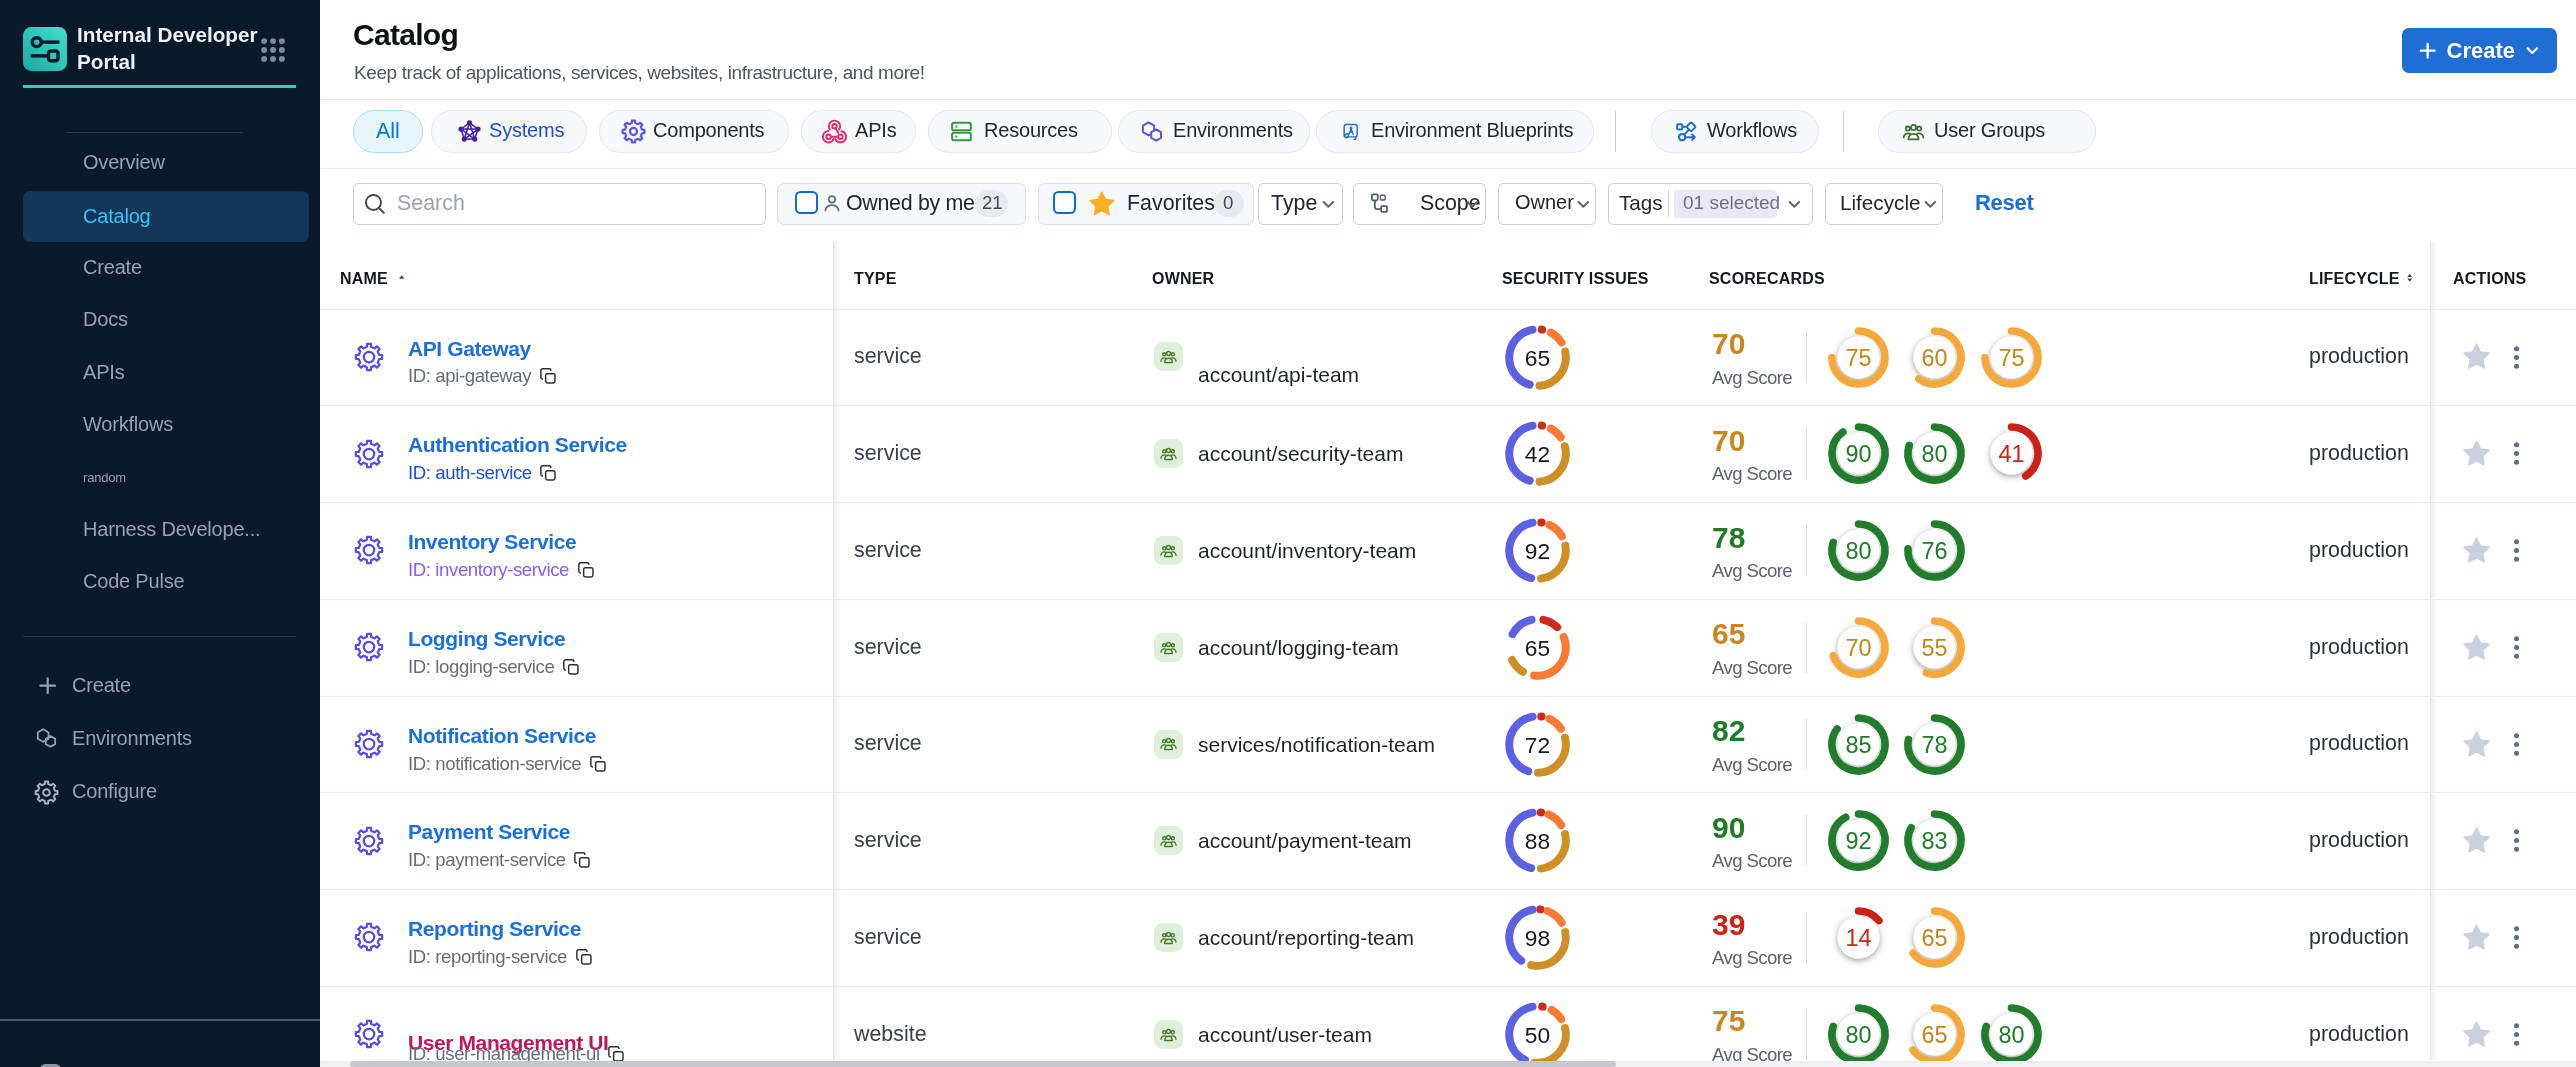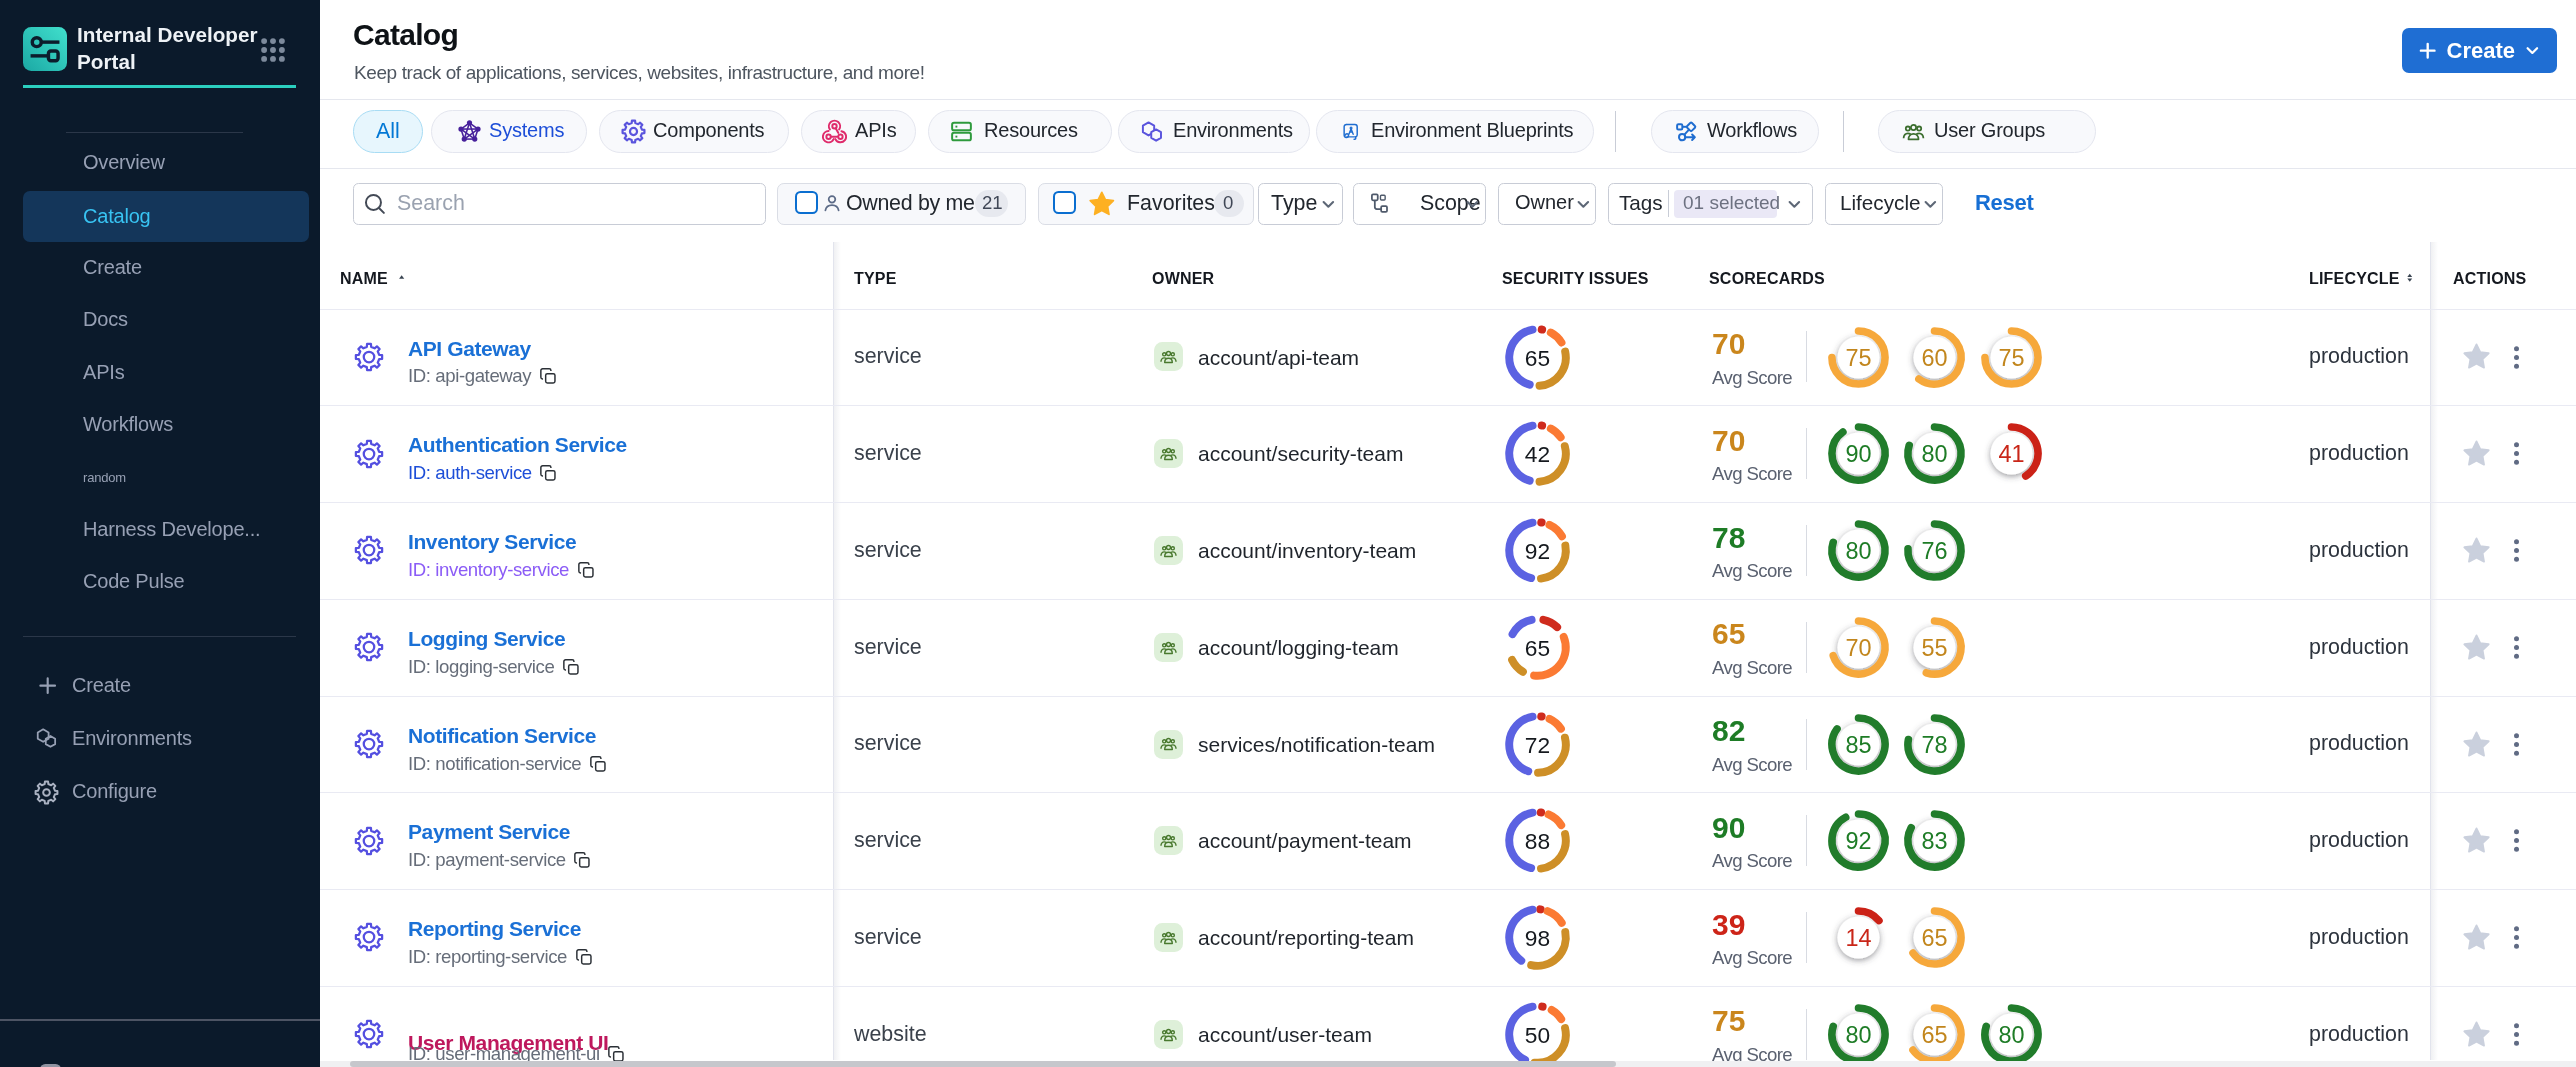--- a/index.html
+++ b/index.html
@@ -258,21 +258,21 @@
 <div class="abs" style="left:854px;top:344px;font-size:21.4px;line-height:25.5px;color:#3a414b;font-weight:400;white-space:nowrap;">service</div>
 <div class="abs" style="left:1154px;top:342px;width:29px;height:29px;background:#def0d9;border-radius:8.3px;"></div>
 <div class="abs svgc" style="left:1159px;top:347px;"><svg width="19" height="19" viewBox="0 0 24 24" fill="none">
       <circle cx="6.6" cy="9.2" r="2.0" stroke="#49792f" stroke-width="1.8"></circle>
       <circle cx="17.4" cy="9.2" r="2.0" stroke="#49792f" stroke-width="1.8"></circle>
       <circle cx="12" cy="8.2" r="2.5" stroke="#49792f" stroke-width="1.8"></circle>
       <path d="M2.5 18.5c0-3 1.8-4.8 4.1-4.8 1 0 1.9.3 2.6.9" stroke="#49792f" stroke-width="1.8"></path>
       <path d="M21.5 18.5c0-3-1.8-4.8-4.1-4.8-1 0-1.9.3-2.6.9" stroke="#49792f" stroke-width="1.8"></path>
       <path d="M7.2 19.5c0-3.1 2.1-5.2 4.8-5.2s4.8 2.1 4.8 5.2z" stroke="#49792f" stroke-width="1.8" stroke-linejoin="round"></path>
     </svg></div>
-<div class="abs" style="left:1198px;top:345px;font-size:21px;line-height:25px;color:#1f242b;font-weight:400;white-space:nowrap;">account/api-team</div>
+<div class="abs" style="left:1198px;top:362px;font-size:21px;line-height:25px;color:#1f242b;font-weight:400;white-space:nowrap;">account/api-team</div>
 <div class="abs svgc" style="left:1503px;top:323px;"><svg width="69" height="69" viewBox="0 0 100 100" fill="none">
       <path d="M56.06 9.45 A41.00 41.00 0 0 1 56.77 9.56" fill="none" stroke="#cf2b1d" stroke-width="11.5" stroke-linecap="round"></path>
       <path d="M69.27 13.81 A41.00 41.00 0 0 1 84.76 28.25" fill="none" stroke="#fb7a33" stroke-width="11.5" stroke-linecap="round"></path>
       <path d="M90.11 41.50 A41.00 41.00 0 0 1 52.89 90.90" fill="none" stroke="#ce8f27" stroke-width="11.5" stroke-linecap="round"></path>
       <path d="M38.67 89.40 A41.00 41.00 0 0 1 42.86 9.63" fill="none" stroke="#5b62e2" stroke-width="11.5" stroke-linecap="round"></path>
       <text x="50" y="50" text-anchor="middle" dominant-baseline="central" font-family="Liberation Sans, sans-serif" font-size="33" fill="#15191e">65</text>
     </svg></div>
 <div class="abs" style="left:1712px;top:326px;font-size:30px;line-height:35px;color:#ca861c;font-weight:700;white-space:nowrap;">70</div>
 <div class="abs" style="left:1712px;top:367px;font-size:18.6px;line-height:22px;color:#5a6170;font-weight:400;white-space:nowrap;letter-spacing:-0.6px;">Avg Score</div>
 <div class="abs" style="left:1806px;top:331px;width:0px;height:51px;border-left:1.4px solid #d8dbe2;"></div>

